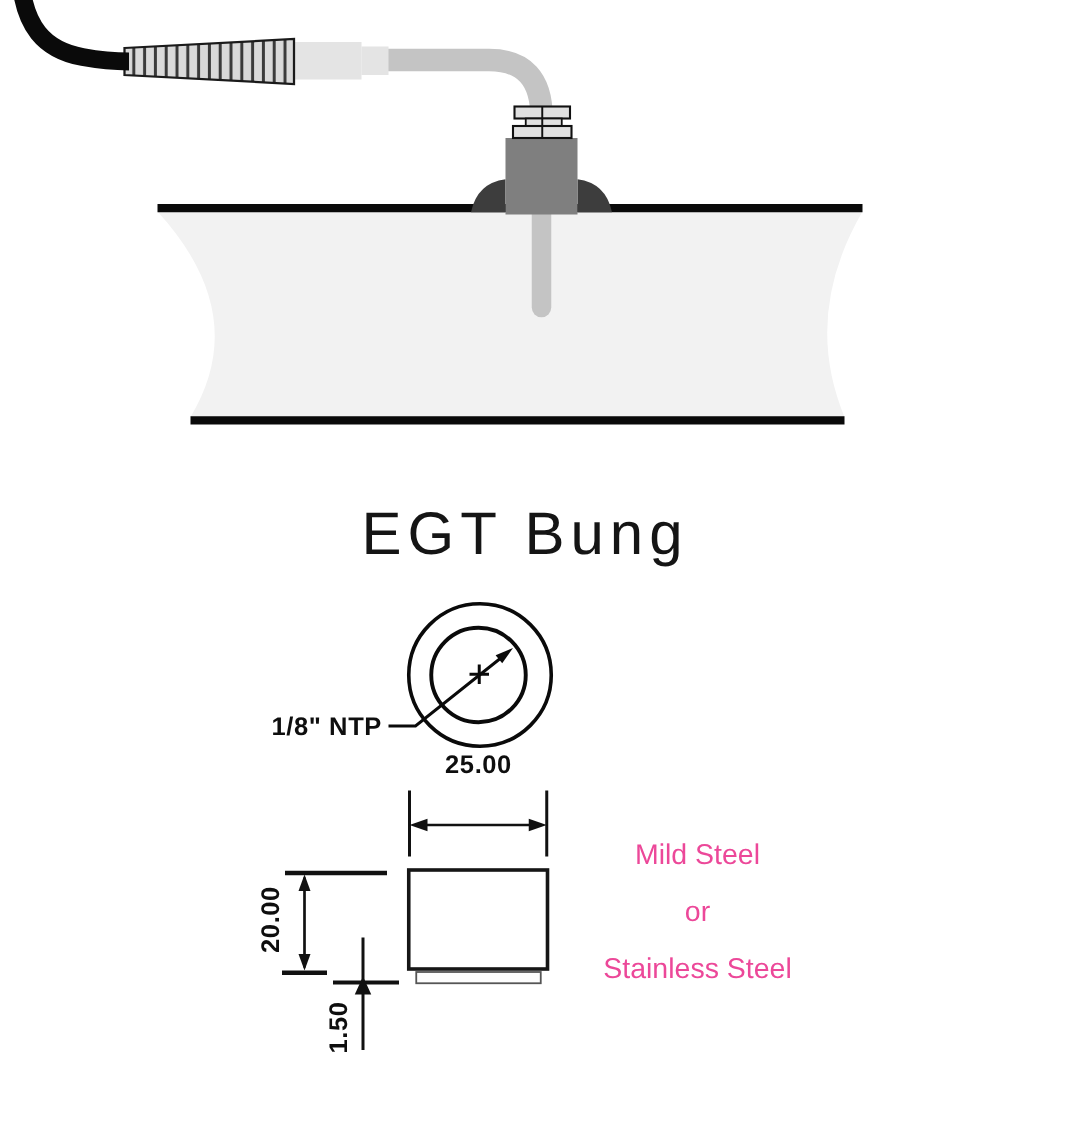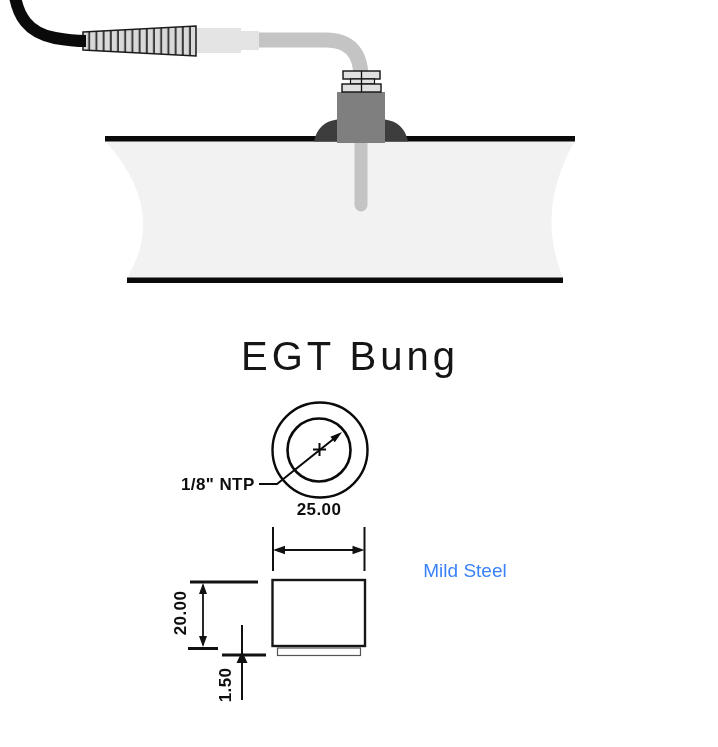--- a/index.html
+++ b/index.html
@@ -9,21 +9,21 @@
   .title{position:absolute;left:0;top:334px;width:700px;text-align:center;
          font-size:40px;letter-spacing:4px;color:#151515;}
   .callout-label{position:absolute;left:181px;top:475px;font-size:17px;font-weight:bold;
                  letter-spacing:.4px;color:#0e0e0e;white-space:nowrap;}
   .dim{position:absolute;font-size:17px;font-weight:bold;color:#0e0e0e;text-align:center;
        letter-spacing:.4px;}
   .dim-w{left:283px;top:500px;width:72px;}
   .dim-h{left:152px;top:602px;width:60px;height:22px;transform:rotate(-90deg);}
   .dim-f{left:202px;top:674px;width:50px;height:22px;transform:rotate(-90deg);}
   .materials{position:absolute;left:388px;top:560px;width:154px;text-align:center;
-             font-size:19px;color:#3b82f6;}
+             font-size:19px;color:#ec4899;}
   .materials div{margin-bottom:16px;}
 </style>
 </head>
 <body>
 
 <div class="canvas">
 
   <svg width="718" height="747" viewBox="0 0 718 747">
     <defs>
       <pattern id="ribs" x="83" y="0" width="7.2" height="60" patternUnits="userSpaceOnUse">
@@ -81,15 +81,17 @@
   <div class="callout-label">1/8" NTP</div>
 
   <div class="dim dim-w">25.00</div>
 
   <div class="dim dim-h">20.00</div>
 
   <div class="dim dim-f">1.50</div>
 
   <div class="materials">
     <div>Mild Steel</div>
+    <div>or</div>
+    <div>Stainless Steel</div>
   </div>
 
 </div>
 
 </body></html>

